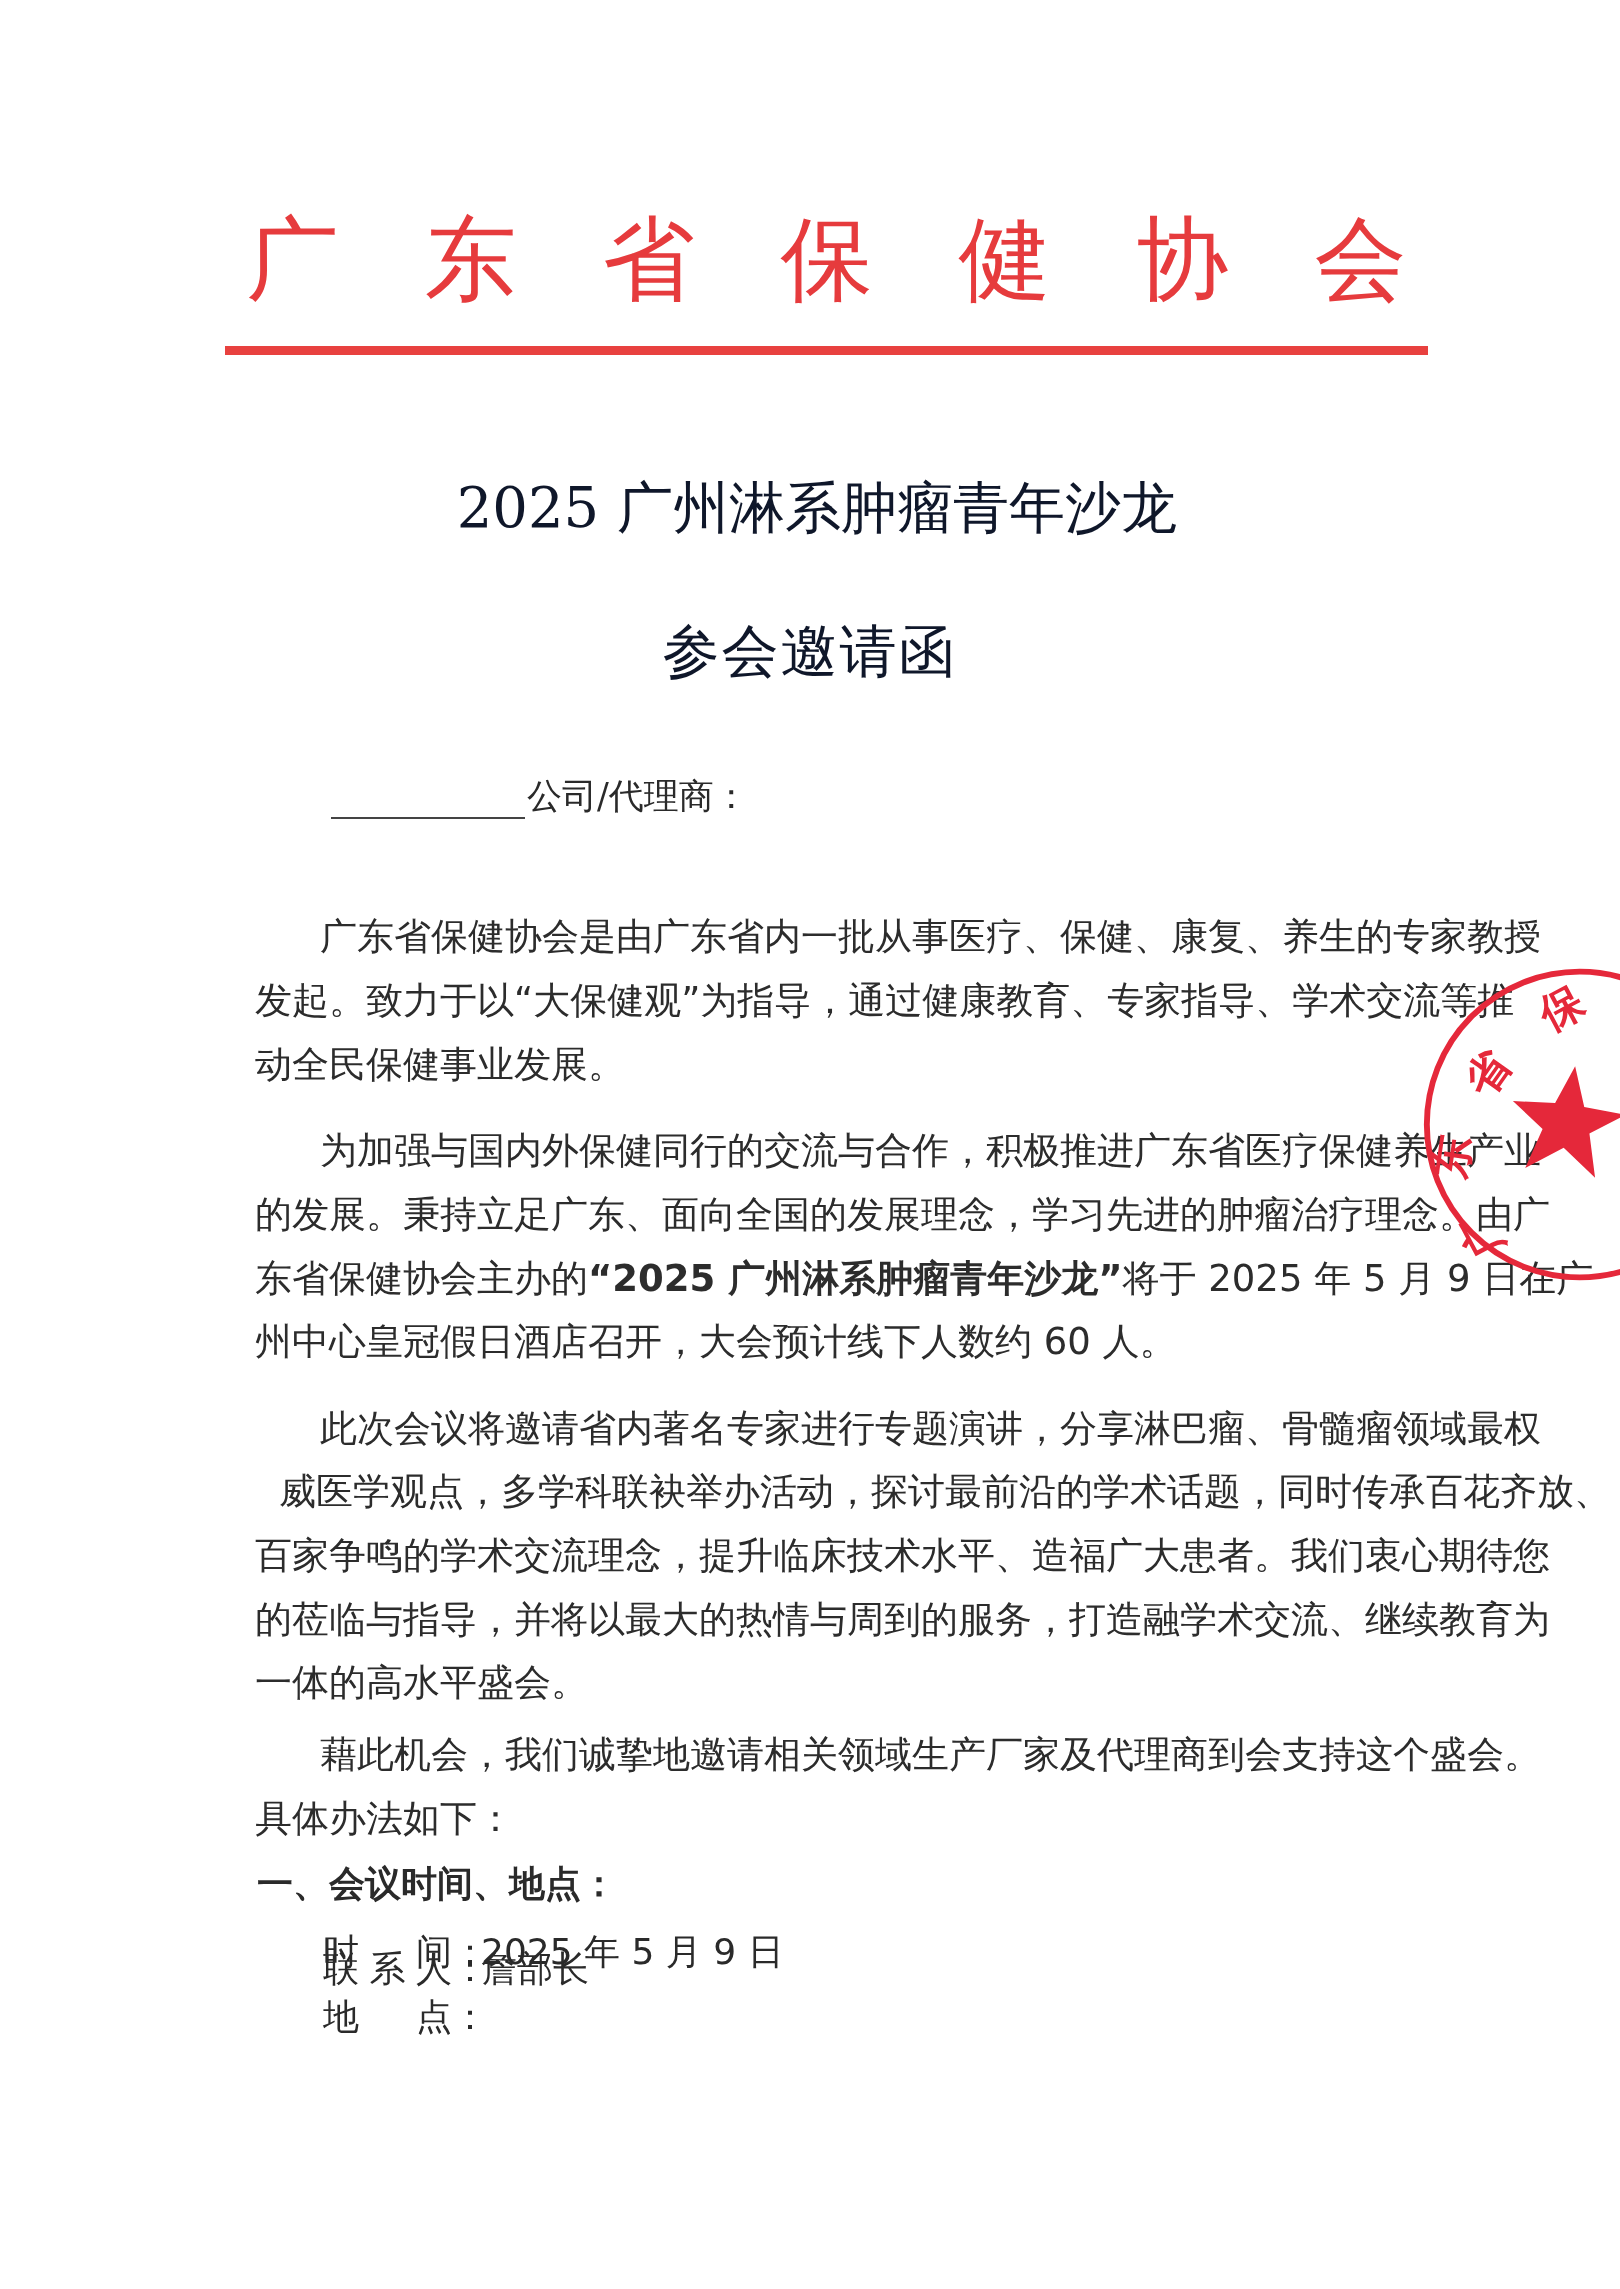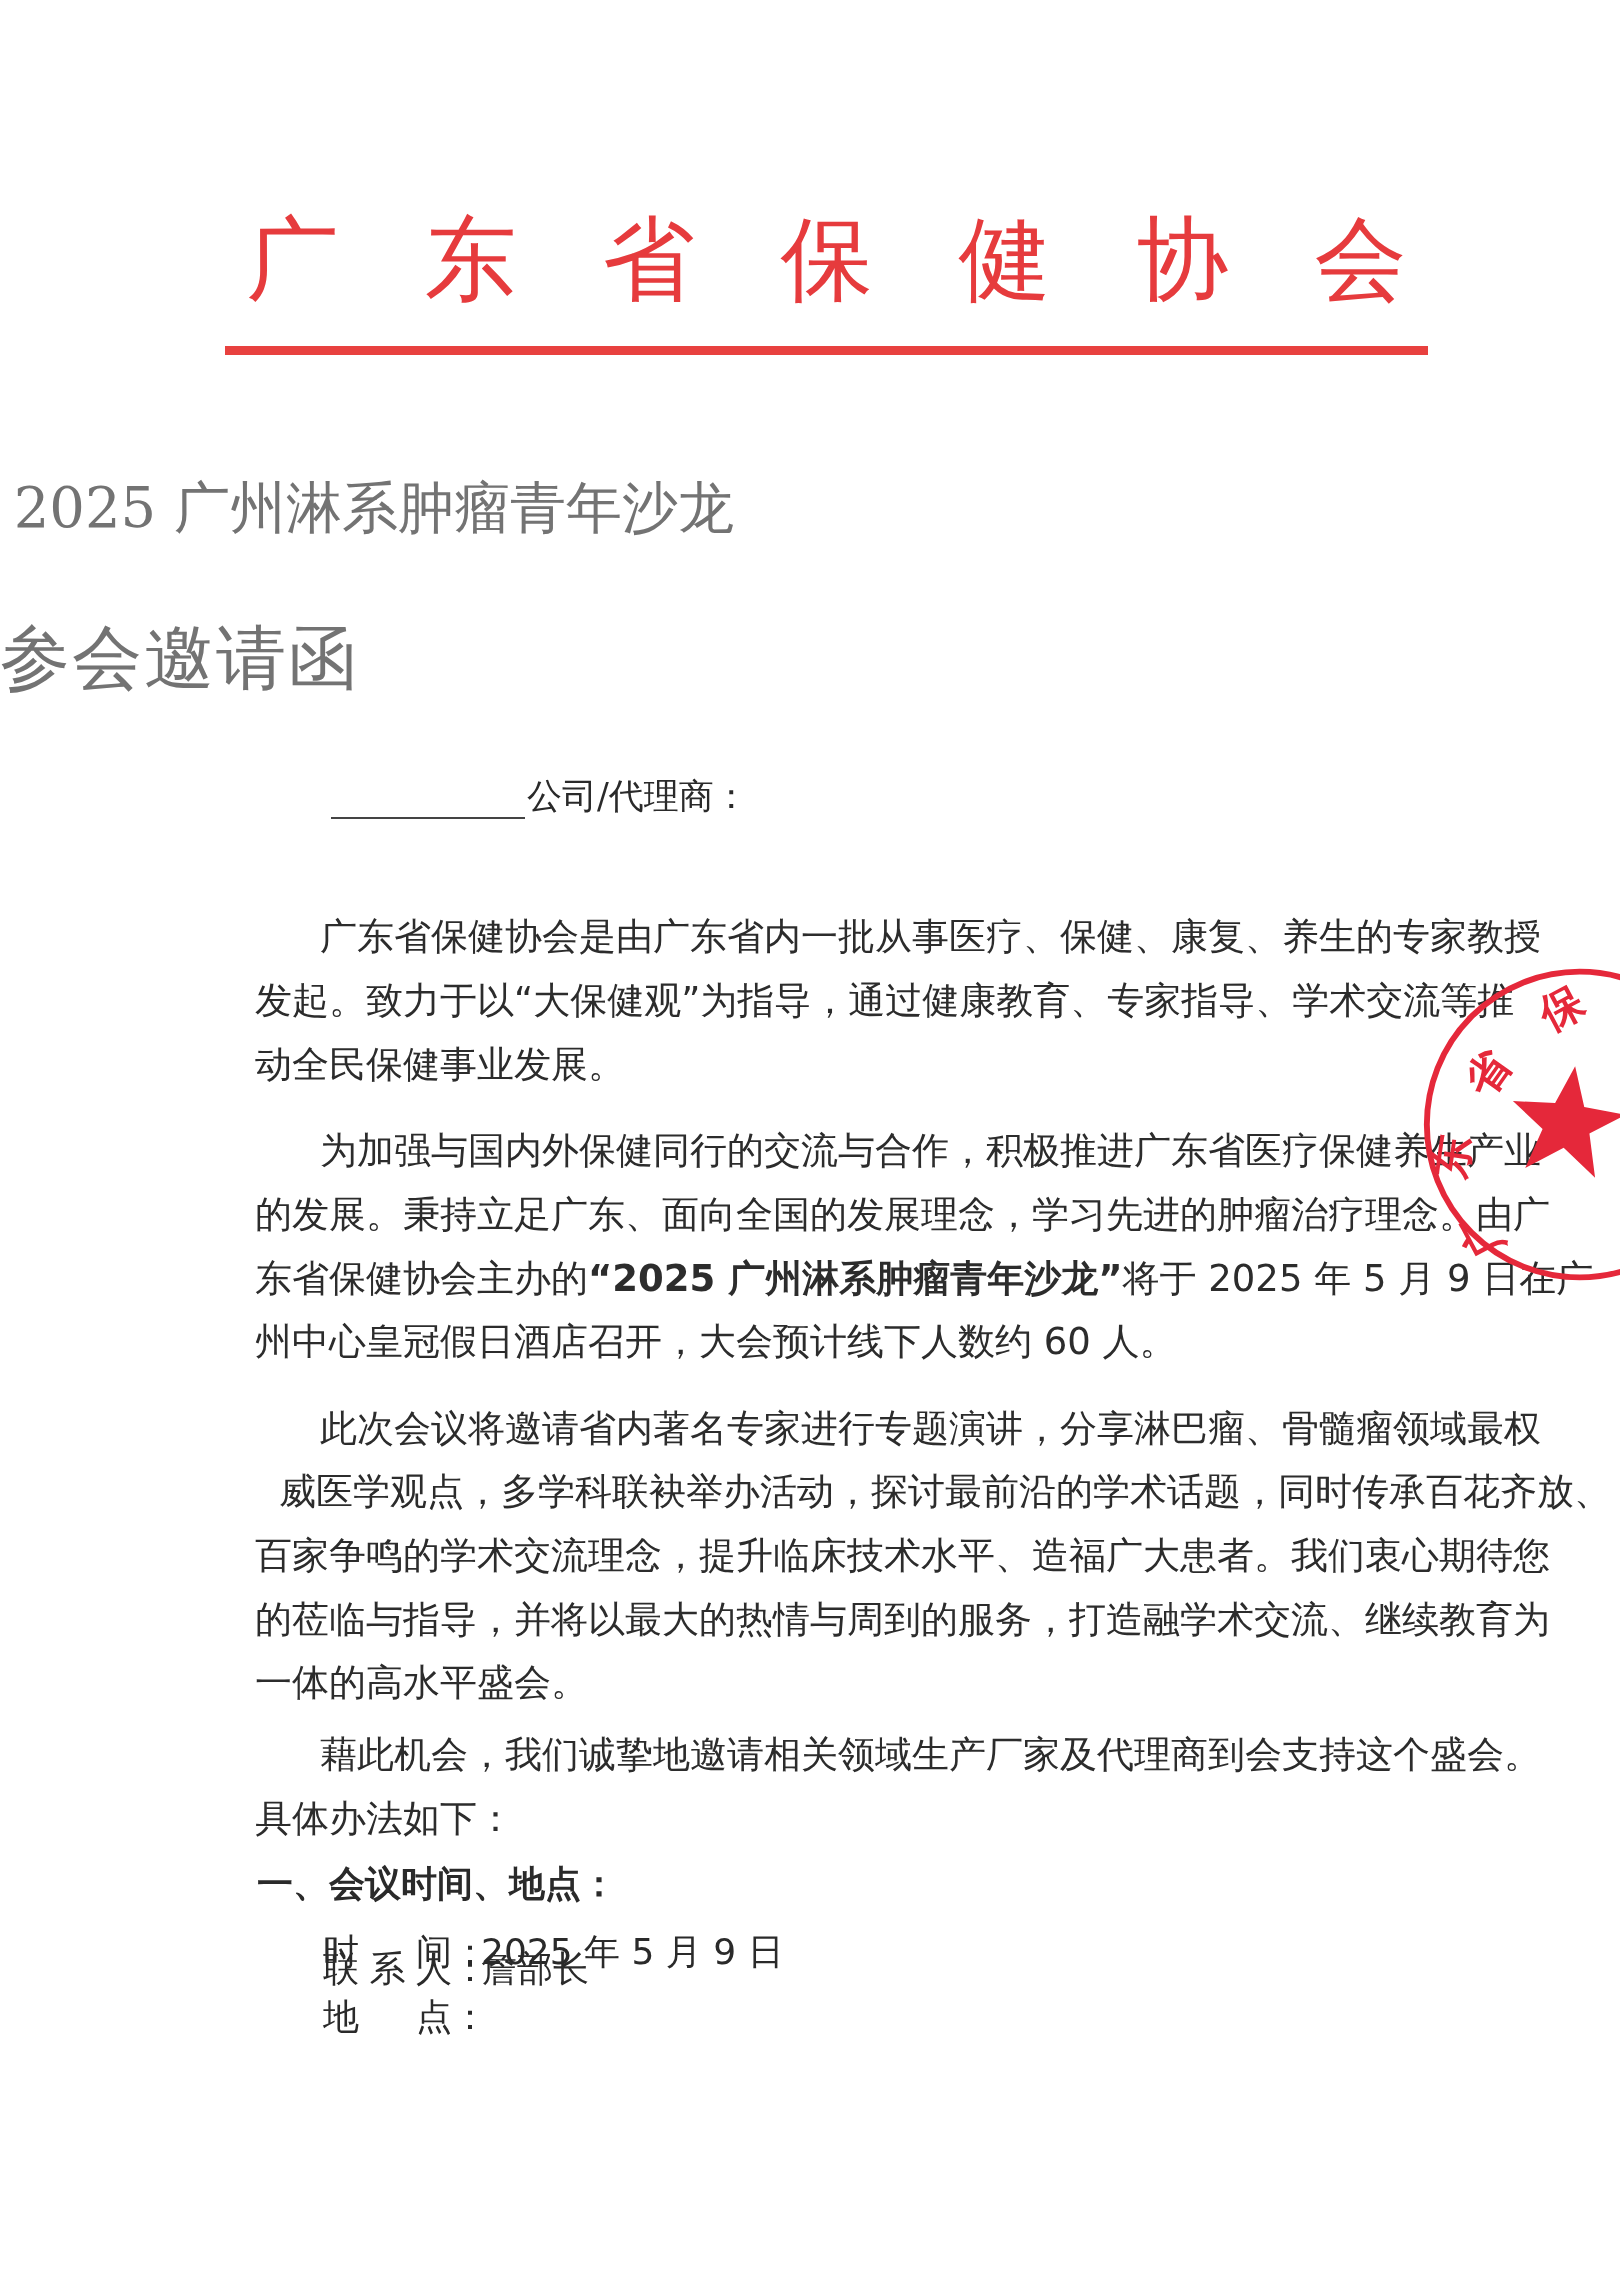--- a/index.html
+++ b/index.html
@@ -39,33 +39,34 @@
       left: 225px;
       top: 346px;
       width: 1203px;
       height: 8.8px;
       background: #e8413f;
     }
     .title {
       position: absolute;
       left: 0;
       width: 1620px;
-      color: #737373;
+      text-align: center;
+      color: #0f172a;
       line-height: 1;
       font-family: "DejaVu Serif", "Liberation Serif", serif;
     }
     .title-1 {
       top: 480px;
       font-size: 56px;
       padding-left: 13.7px;
       box-sizing: border-box;
     }
     .title-2 {
       top: 623px;
-      font-size: 70px;
+      font-size: 57px;
       letter-spacing: 2px;
     }
     .recipient {
       position: absolute;
       left: 331px;
       top: 774px;
       font-size: 35px;
       line-height: 45px;
       display: flex;
       align-items: flex-end;

